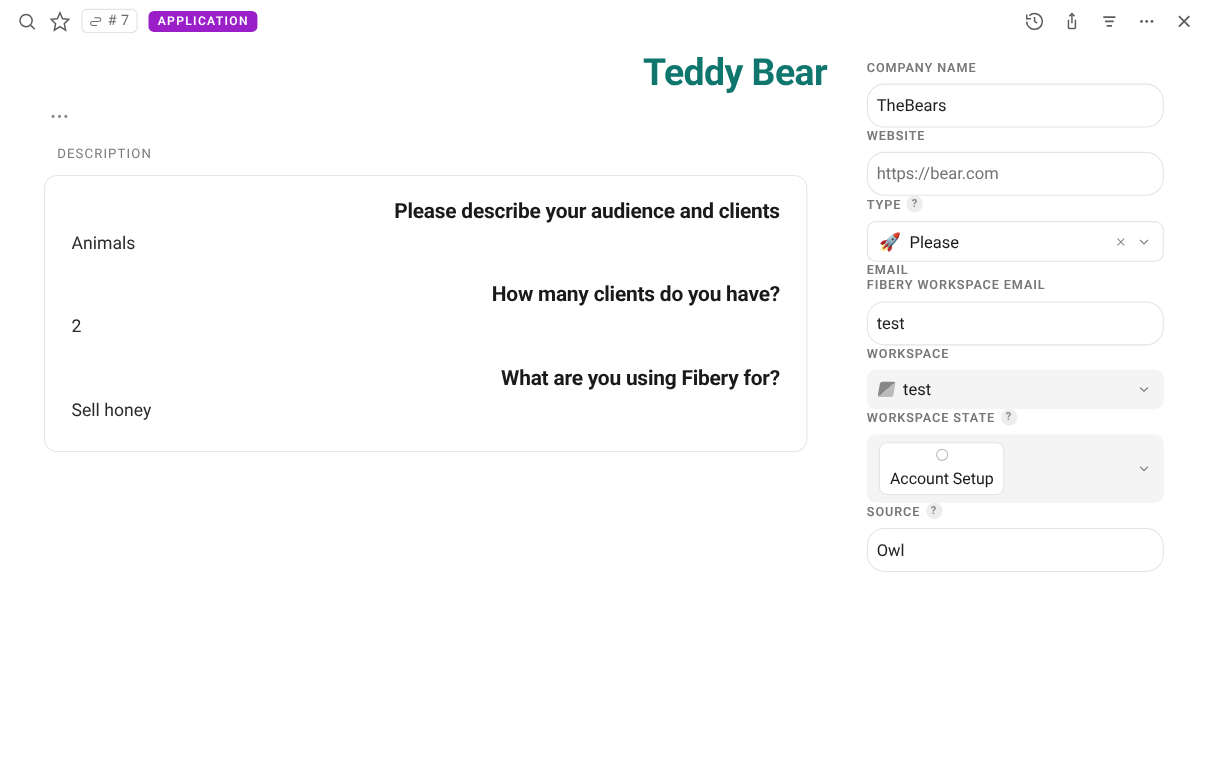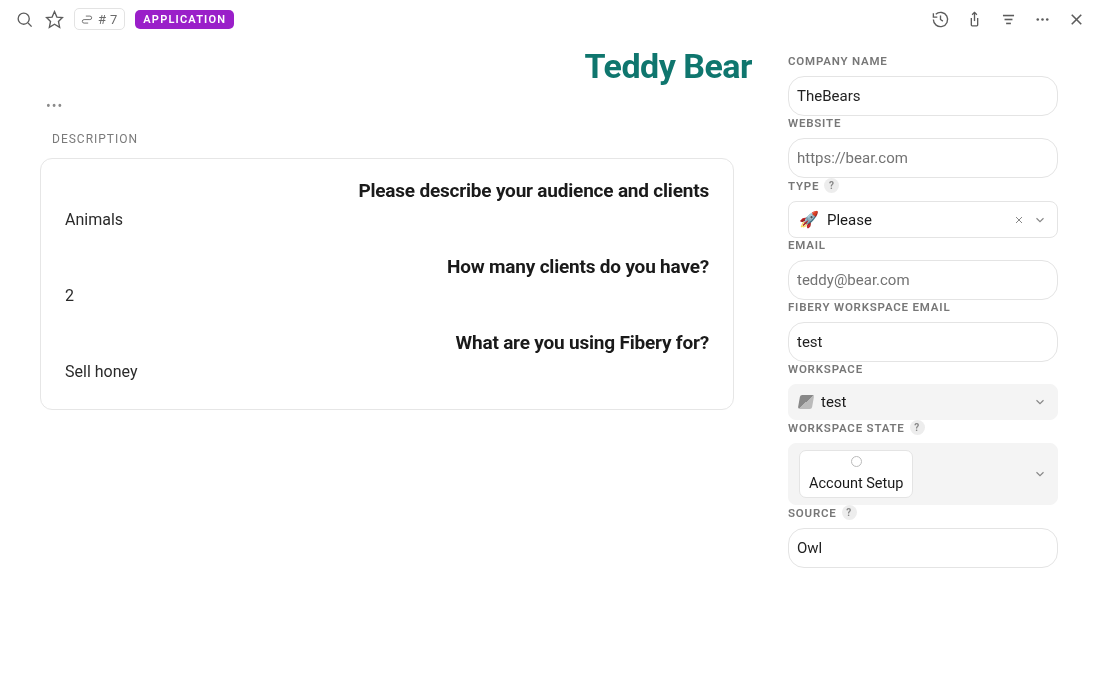--- a/index.html
+++ b/index.html
@@ -323,21 +323,20 @@
             </svg>
           <svg class="chev" viewBox="0 0 24 24" fill="none" stroke="currentColor" stroke-width="2">
               <polyline points="6 9 12 15 18 9"></polyline>
             </svg>
         </div>
       </div>
     </div>
 
     <div class="field-group">
       <div class="field-label">EMAIL</div>
-      <input class="field-input link" value="teddy@bear.com" style="">
     </div>
 
     <div class="field-group">
       <div class="field-label">FIBERY WORKSPACE EMAIL</div>
       <input class="field-input" value="test" style="">
     </div>
 
     <div class="field-group">
       <div class="field-label">WORKSPACE</div>
       <div class="select-box filled-grey">

